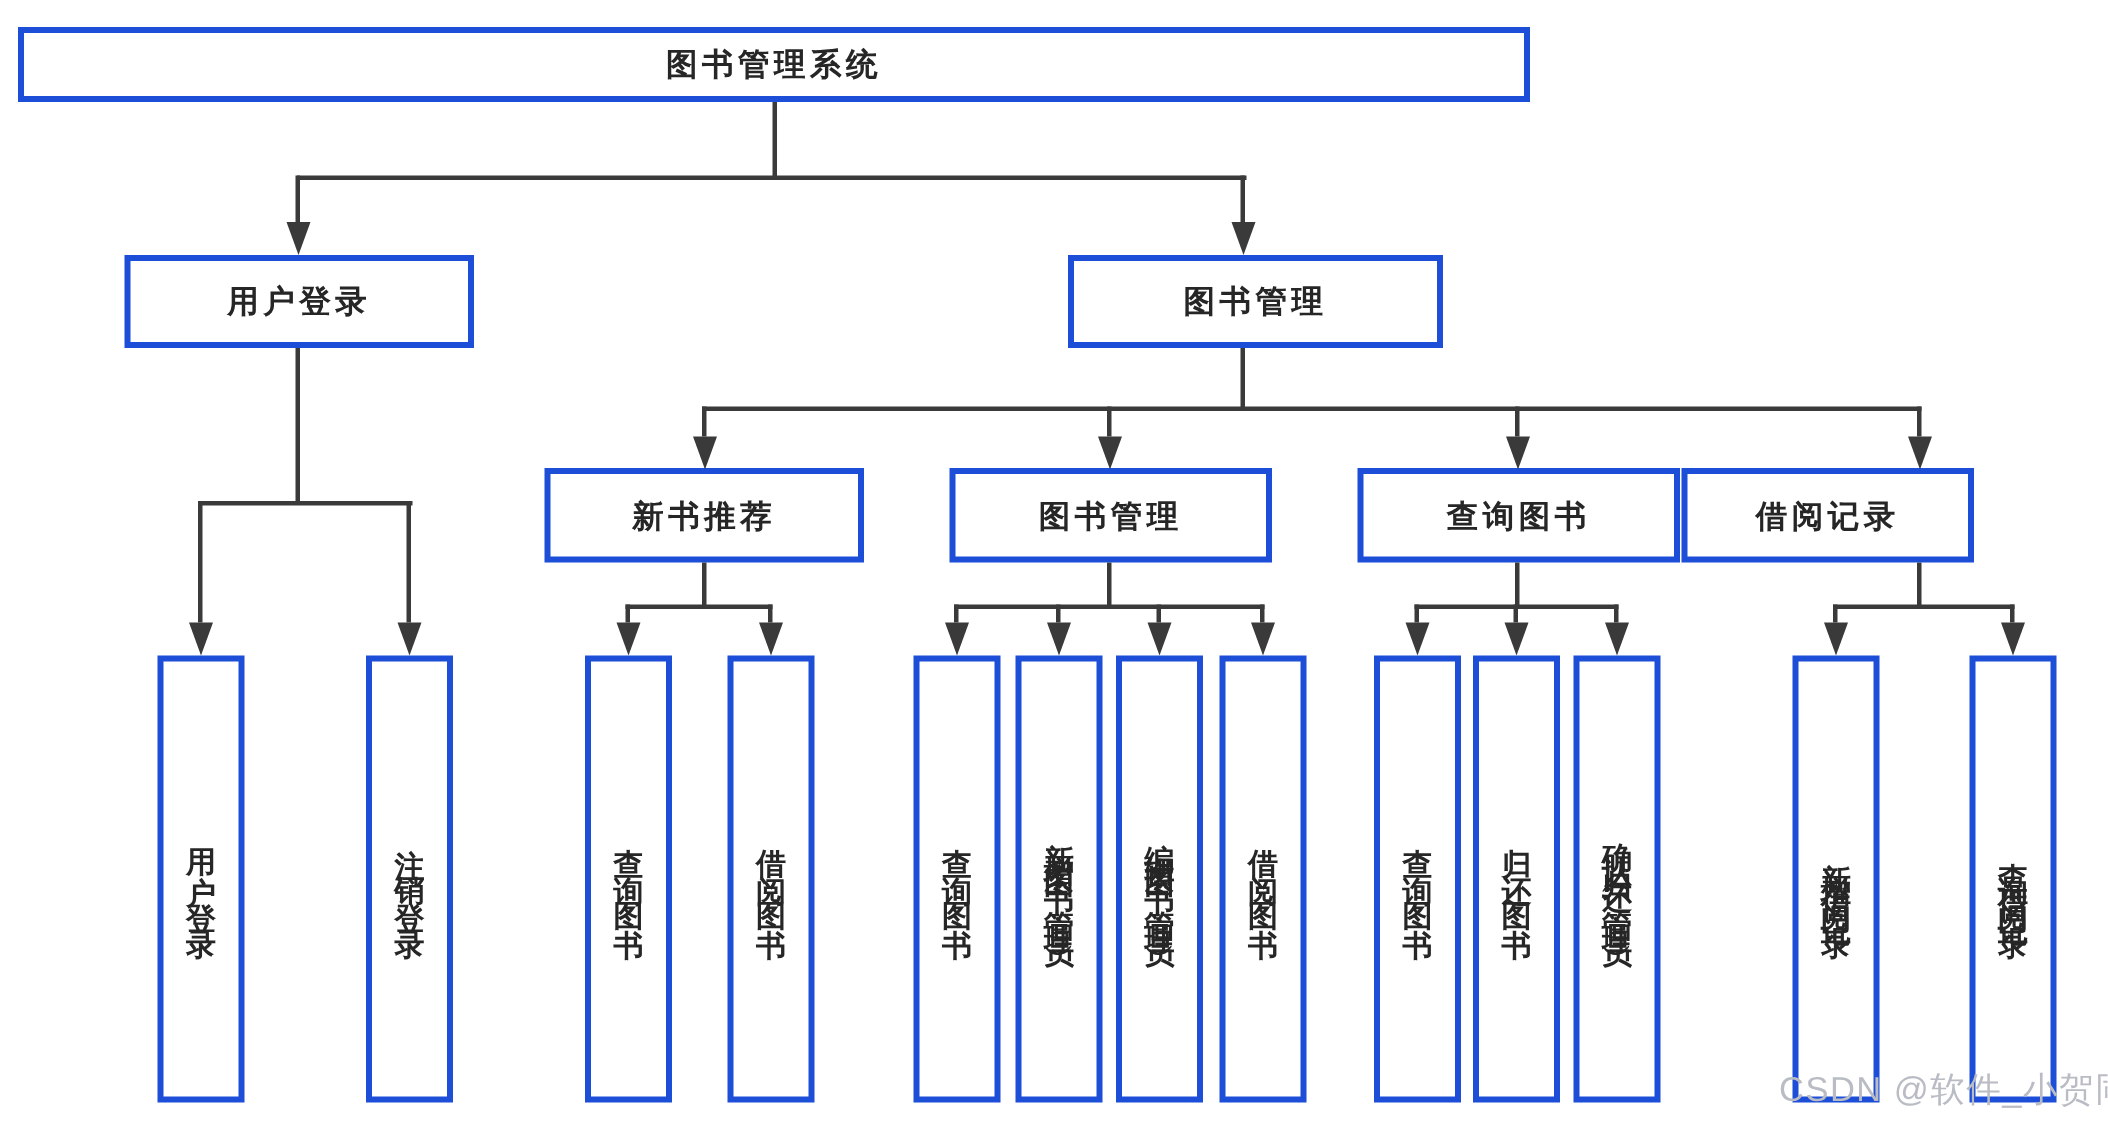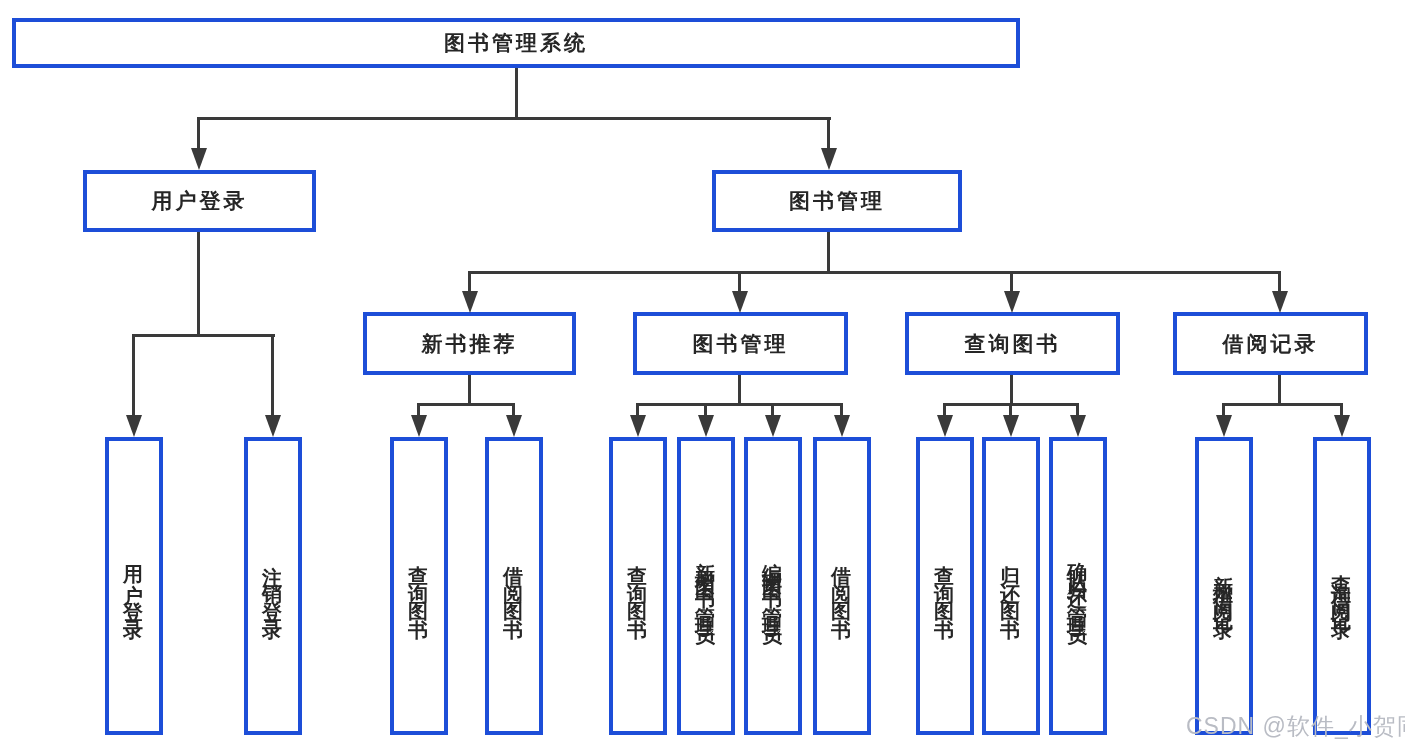--- a/index.html
+++ b/index.html
@@ -34,21 +34,21 @@
 <body>
 
 <div class="node" style="left:12px;top:18px;width:1008px;height:50px">图书管理系统</div>
 
 <div class="node" style="left:83px;top:170px;width:233px;height:62px">用户登录</div>
 <div class="node" style="left:712px;top:170px;width:250px;height:62px">图书管理</div>
 
 <div class="node" style="left:363px;top:312px;width:213px;height:63px">新书推荐</div>
 <div class="node" style="left:633px;top:312px;width:215px;height:63px">图书管理</div>
 <div class="node" style="left:905px;top:312px;width:215px;height:63px">查询图书</div>
-<div class="node" style="left:1173px;top:312px;width:195px;height:63px">借阅记录</div>
+<div class="node" style="left:1121px;top:312px;width:195px;height:63px">借阅记录</div>
 
 <div class="node v" style="left: 105px; top: 437px; width: 58px; height: 298px; letter-spacing: 18px;">用户登录</div>
 <div class="node v" style="left: 244px; top: 437px; width: 58px; height: 298px; letter-spacing: 18px;">注销登录</div>
 
 <div class="node v" style="left: 390px; top: 437px; width: 58px; height: 298px; letter-spacing: 18px;">查询图书</div>
 <div class="node v" style="left: 485px; top: 437px; width: 58px; height: 298px; letter-spacing: 18px;">借阅图书</div>
 
 <div class="node v" style="left: 609px; top: 437px; width: 58px; height: 298px; letter-spacing: 18px;">查询图书</div>
 <div class="node v" style="left: 677px; top: 437px; width: 58px; height: 298px; letter-spacing: 9px;">新增图书（管理员）</div>
 <div class="node v" style="left: 744px; top: 437px; width: 58px; height: 298px; letter-spacing: 9px;">编辑图书（管理员）</div>

